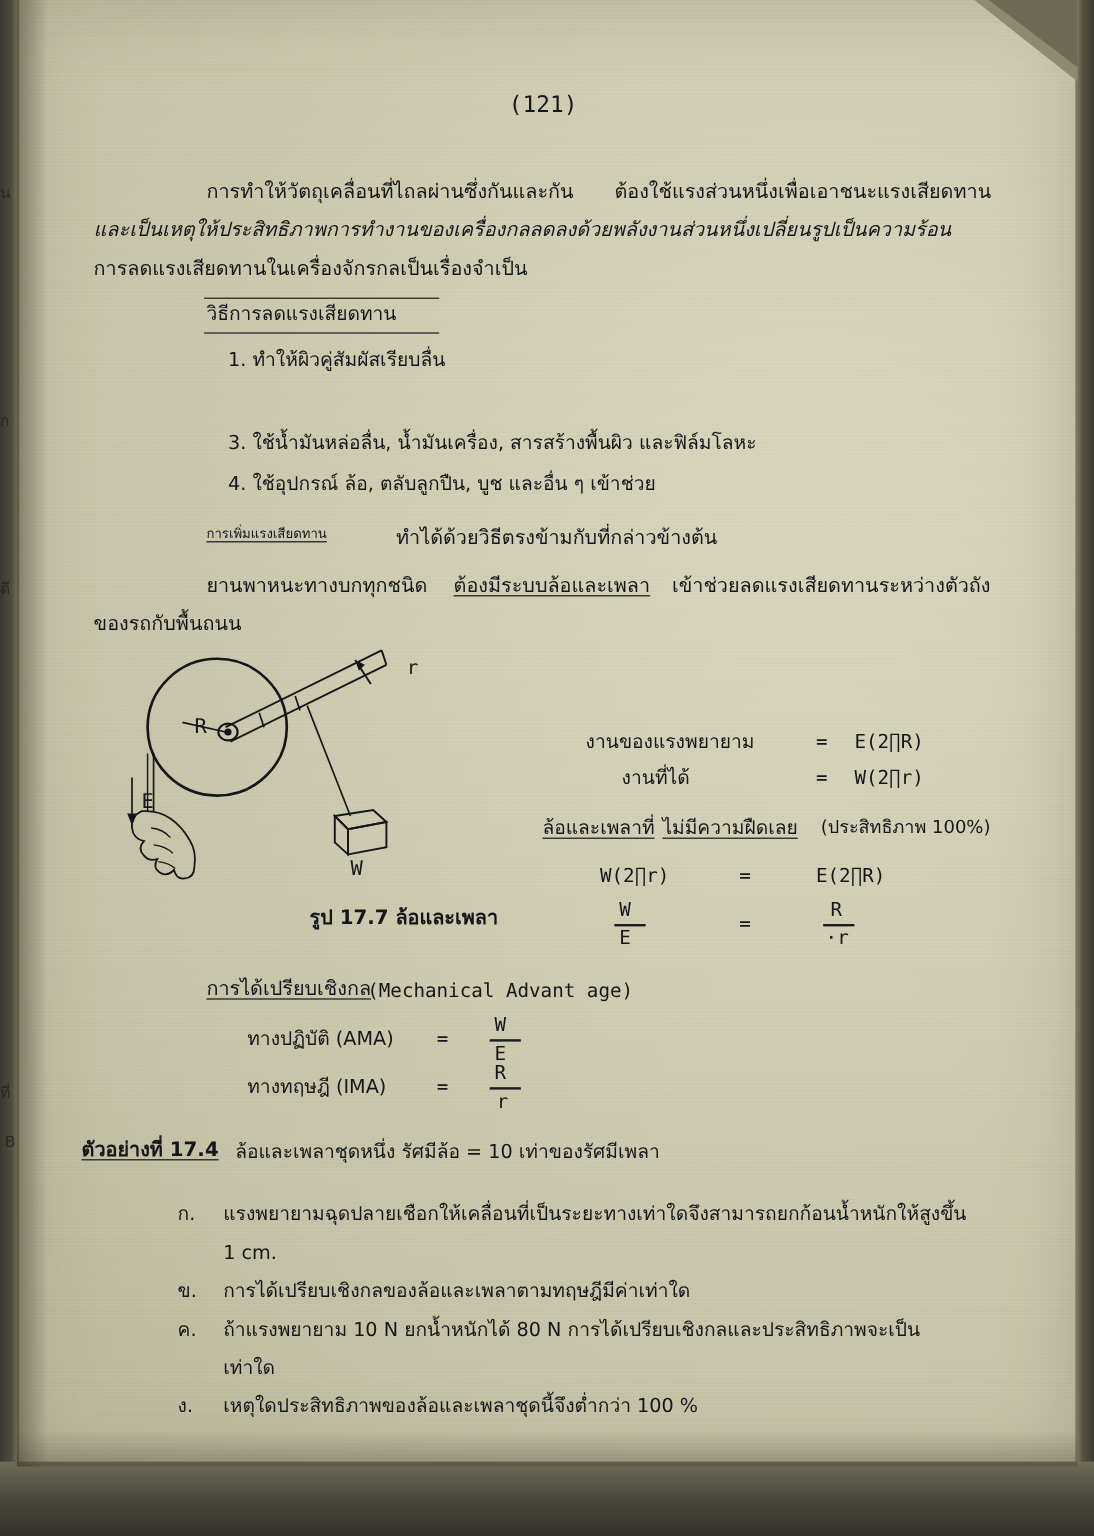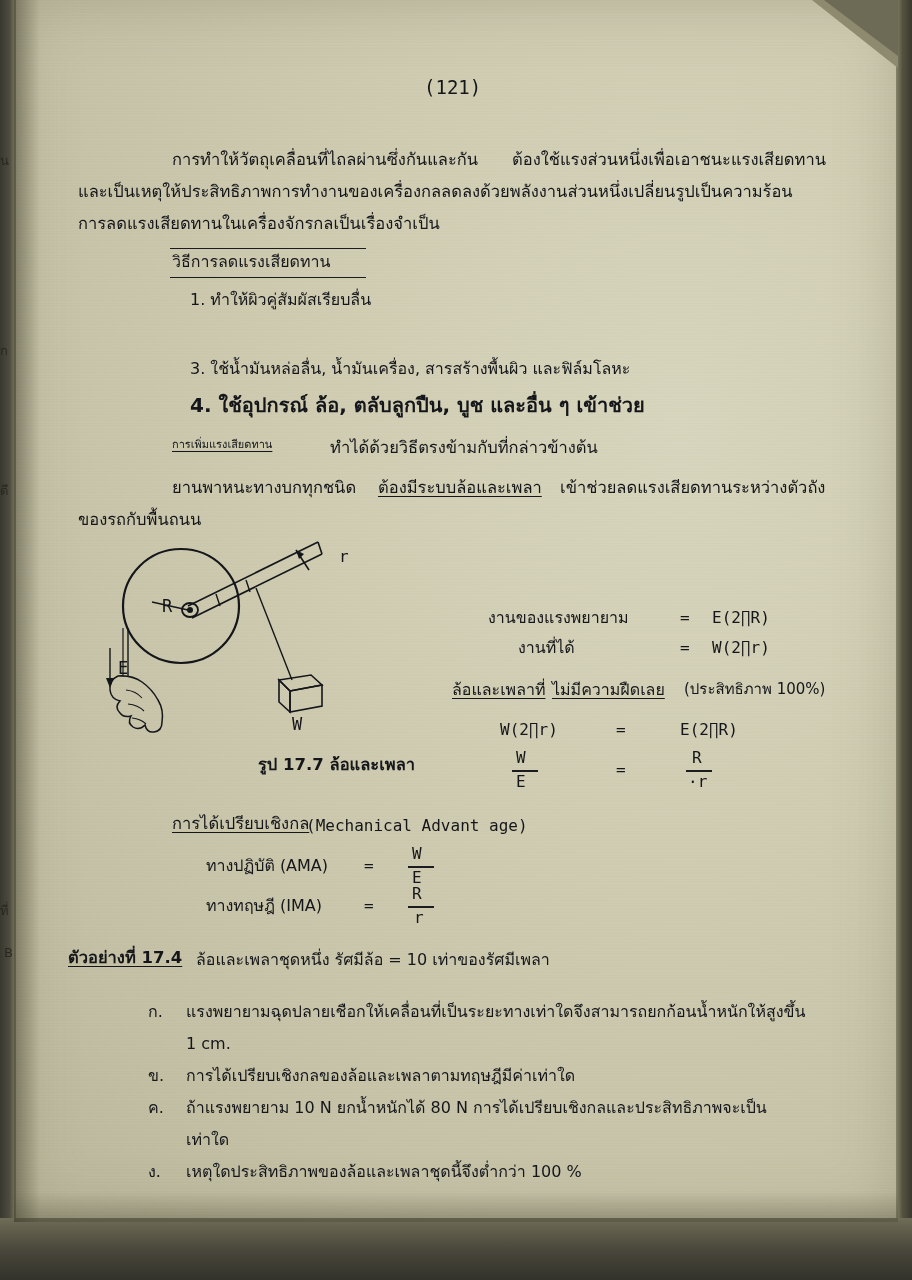--- a/index.html
+++ b/index.html
@@ -118,30 +118,30 @@
   <div class="txt mono" style="left:424px; top:76px; font-size:19px;">(121)</div>
 
   <div class="scribble" style="left:0px; top:150px;">น</div>
   <div class="scribble" style="left:0px; top:340px;">ก</div>
   <div class="scribble" style="left:0px; top:480px;">ดี</div>
   <div class="scribble" style="left:0px; top:900px;">ที่</div>
   <div class="scribble" style="left:4px; top:945px;">B</div>
 
   <div class="txt thai" style="left:512px; top:150px; font-size:16.5px;">ต้องใช้แรงส่วนหนึ่งเพื่อเอาชนะแรงเสียดทาน</div>
   <div class="txt thai" style="left:172px; top:150px; font-size:16.5px;">การทำให้วัตถุเคลื่อนที่ไถลผ่านซึ่งกันและกัน</div>
-  <div class="txt thai" style="left:78px; top:182px; font-size:16.5px;">และเป็นเหตุให้ประสิทธิภาพการทำงานของเครื่องกลลดลงด้วยพลังงานส่วนหนึ่งเปลี่ยนรูปเป็นความร้อน</div>
+  <div class="txt thai" style="left:78px; top:182px; font-size:16.5px;font-style:italic;">และเป็นเหตุให้ประสิทธิภาพการทำงานของเครื่องกลลดลงด้วยพลังงานส่วนหนึ่งเปลี่ยนรูปเป็นความร้อน</div>
   <div class="txt thai" style="left:78px; top:214px; font-size:16.5px;">การลดแรงเสียดทานในเครื่องจักรกลเป็นเรื่องจำเป็น</div>
 
   <div class="rule" style="left:170px; top:248px; width:196px;"></div>
   <div class="txt thai" style="left:172px; top:252px; font-size:16px;">วิธีการลดแรงเสียดทาน</div>
   <div class="rule" style="left:170px; top:277px; width:196px;"></div>
 
   <div class="txt thai" style="left:190px; top:290px; font-size:16px;">1. ทำให้ผิวคู่สัมผัสเรียบลื่น</div>
   <div class="txt thai" style="left:190px; top:359px; font-size:16px;">3. ใช้น้ำมันหล่อลื่น, น้ำมันเครื่อง, สารสร้างพื้นผิว และฟิล์มโลหะ</div>
-  <div class="txt thai" style="left:190px; top:393px; font-size:20px;font-weight:bold;">4. ใช้อุปกรณ์ ล้อ, ตลับลูกปืน, บูช และอื่น ๆ เข้าช่วย</div>
+  <div class="txt thai" style="left:190px; top:393px; font-size:16px;">4. ใช้อุปกรณ์ ล้อ, ตลับลูกปืน, บูช และอื่น ๆ เข้าช่วย</div>
 
   <div class="txt thai u" style="left:172px; top:438px; font-size:11px;">การเพิ่มแรงเสียดทาน</div>
   <div class="txt thai" style="left:330px; top:438px; font-size:16.5px;">ทำได้ด้วยวิธีตรงข้ามกับที่กล่าวข้างต้น</div>
 
   <div class="txt thai" style="left:172px; top:478px; font-size:16.5px;">ยานพาหนะทางบกทุกชนิด</div>
   <div class="txt thai u" style="left:378px; top:478px; font-size:16.5px;">ต้องมีระบบล้อและเพลา</div>
   <div class="txt thai" style="left:560px; top:478px; font-size:16.5px;">เข้าช่วยลดแรงเสียดทานระหว่างตัวถัง</div>
   <div class="txt thai" style="left:78px; top:510px; font-size:16.5px;">ของรถกับพื้นถนน</div>
 
   <div id="figure">

